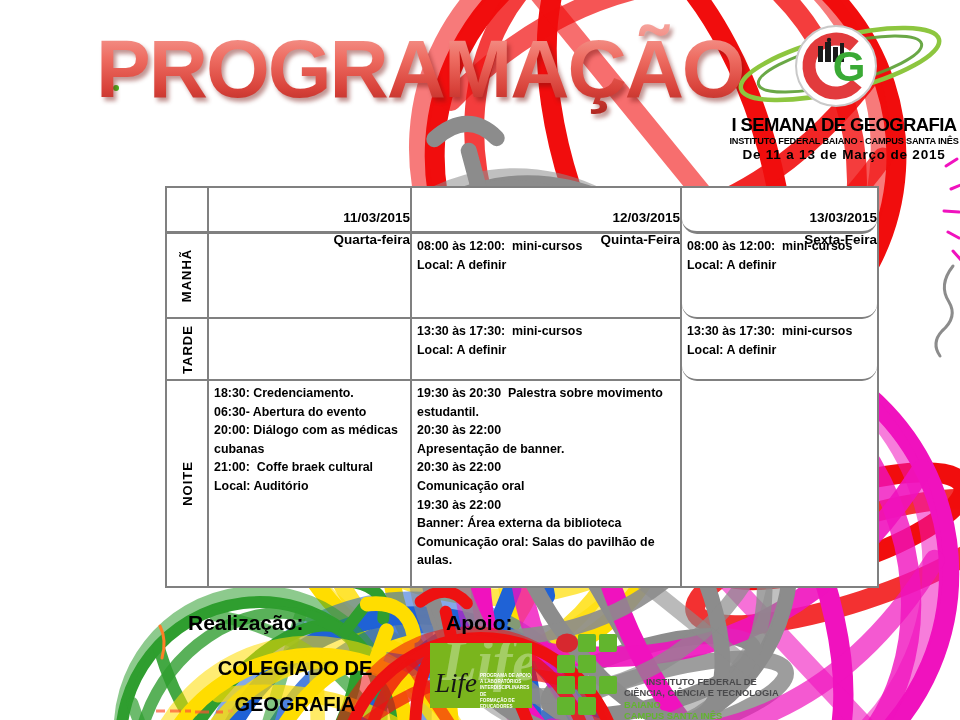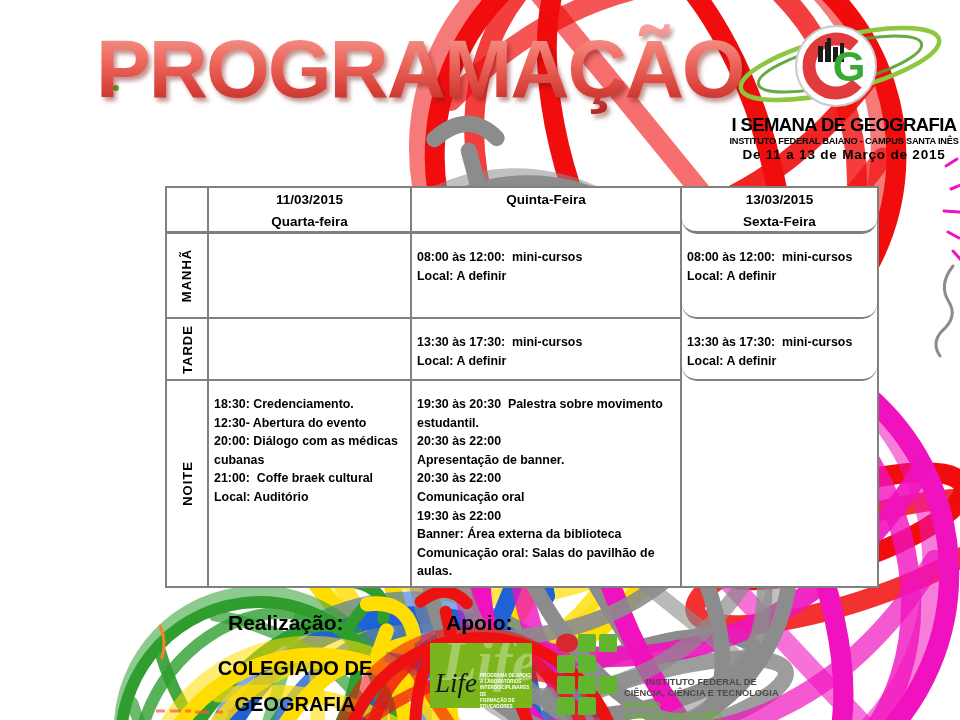--- a/index.html
+++ b/index.html
@@ -23,29 +23,29 @@
 
   
   .tbl{position:absolute;left:165px;top:186px;width:710px;height:398px;z-index:2;
        display:grid;grid-template-columns:42px 203px 270px 195px;
        grid-template-rows:46px 85px 62px 205px;
        border:2px solid #808080;background:#fff;}
   .cell{box-sizing:border-box;border-right:2px solid #808080;border-bottom:2px solid #808080;}
   .cell.lastcol{border-right:none;border-radius:15px;}
   .cell.lastrow{border-bottom:none;}
   .cell.head{border-bottom:3px solid #808080;font-weight:bold;font-size:13.5px;
-             text-align:center;padding-top:1px;line-height:1.6;}
+             text-align:right;padding-top:19px;line-height:1.6;}
   .cell.corner{border-bottom:3px solid #808080;}
   .cell.plabel{display:flex;align-items:center;justify-content:center;}
   .cell.plabel span{transform:rotate(-90deg);font-weight:bold;font-size:13px;letter-spacing:1px;white-space:nowrap;}
-  .cell.body{font-weight:bold;font-size:12.4px;line-height:1.5;padding:14px 5px 3px 5px;
+  .cell.body{font-weight:bold;font-size:12.4px;line-height:1.5;padding:3px 5px 3px 5px;
              white-space:pre-wrap;}
 
   
-  .realizacao{position:absolute;left:188px;top:611px;z-index:2;font-size:21px;font-weight:bold;margin-left:40px;}
+  .realizacao{position:absolute;left:188px;top:611px;z-index:2;font-size:21px;font-weight:bold;}
   .colegiado{position:absolute;left:198px;top:650px;width:194px;z-index:2;text-align:center;
              font-size:20px;font-weight:bold;line-height:1.8;white-space:pre-line;}
   .apoio{position:absolute;left:446px;top:611px;z-index:2;font-size:21px;font-weight:bold;}
 
   .life{position:absolute;left:430px;top:643px;width:102px;height:65px;z-index:2;overflow:hidden;}
   .life-bgword{position:absolute;right:-6px;top:-16px;font-family:"Liberation Serif",serif;
                font-style:italic;font-weight:bold;font-size:58px;color:rgba(255,255,255,0.32);}
   .life-word{position:absolute;left:5px;bottom:9px;font-family:"Liberation Serif",serif;
              font-style:italic;font-size:27px;color:#151515;}
   .life-desc{position:absolute;left:50px;top:30px;font-size:4.6px;font-weight:bold;color:#ffffff;
@@ -166,20 +166,21 @@
     <div class="ev3">De 11 a 13 de Março de 2015</div>
   </div>
 
   <div class="tbl">
     <div class="cell corner"></div>
     <div class="cell head">
       <div>11/03/2015</div>
       <div>Quarta-feira</div>
     </div>
     <div class="cell head">
+      <div>12/03/2015</div>
       <div>Quinta-Feira</div>
     </div>
     <div class="cell head lastcol">
       <div>13/03/2015</div>
       <div>Sexta-Feira</div>
     </div>
 
     <div class="cell plabel">
       <span>MANHÃ</span>
       </div>
@@ -195,21 +196,21 @@
     <div class="cell body"></div>
     <div class="cell body">13:30 às 17:30:  mini-cursos
 Local: A definir</div>
     <div class="cell body lastcol">13:30 às 17:30:  mini-cursos
 Local: A definir</div>
 
     <div class="cell plabel lastrow">
       <span>NOITE</span>
       </div>
     <div class="cell body lastrow">18:30: Credenciamento.
-12:30- Abertura do evento
+06:30- Abertura do evento
 20:00: Diálogo com as médicas cubanas
 21:00:  Coffe braek cultural
 Local: Auditório</div>
     <div class="cell body lastrow">19:30 às 20:30  Palestra sobre movimento estudantil.
 20:30 às 22:00
 Apresentação de banner.
 20:30 às 22:00
 Comunicação oral
 19:30 às 22:00
 Banner: Área externa da biblioteca

